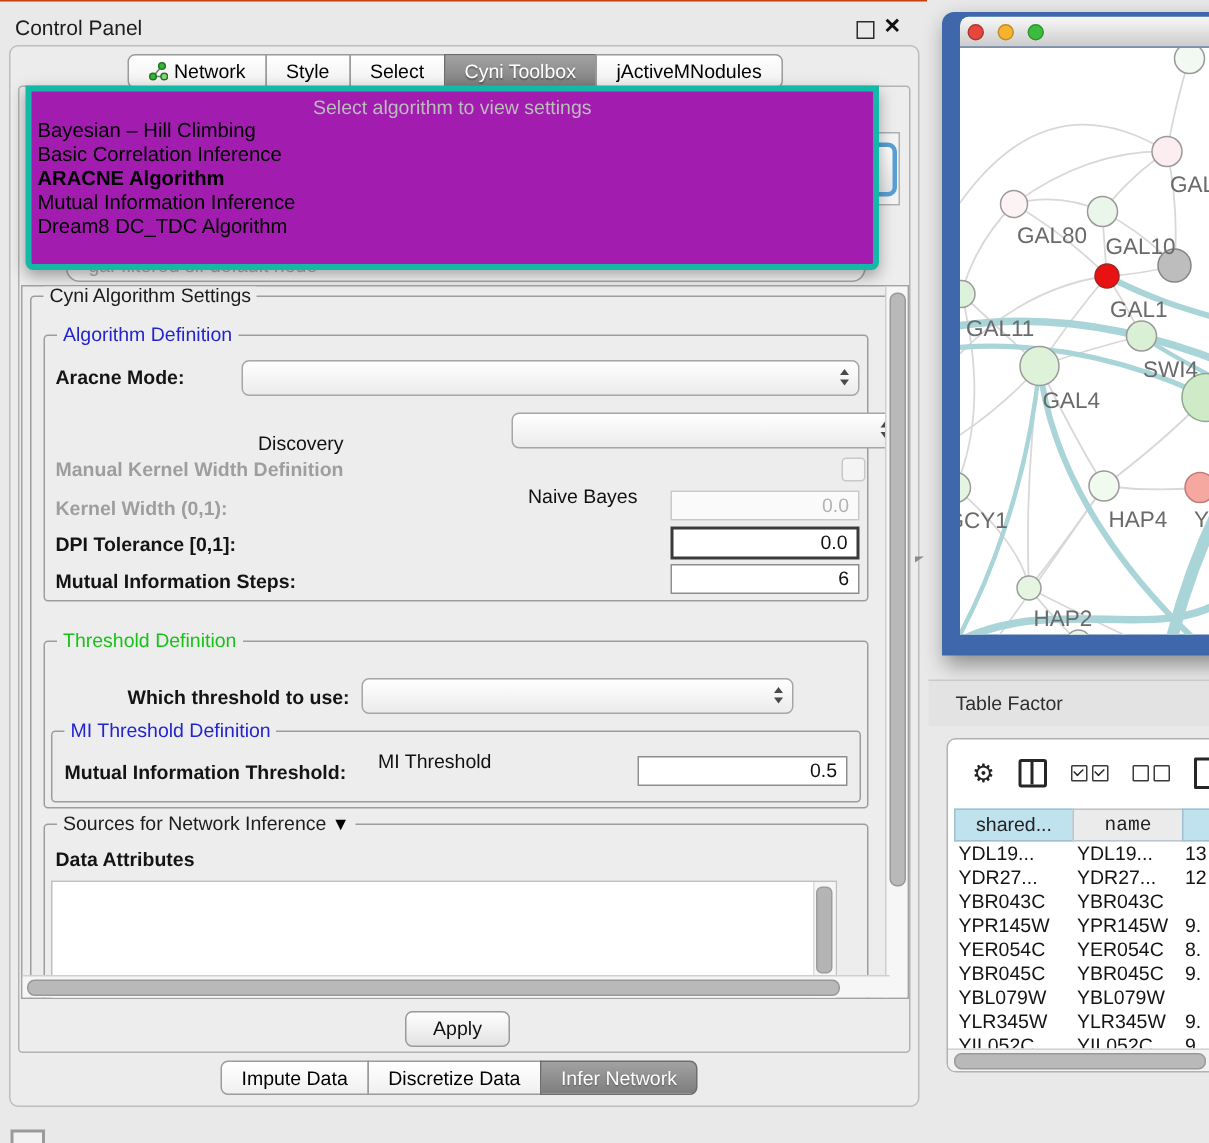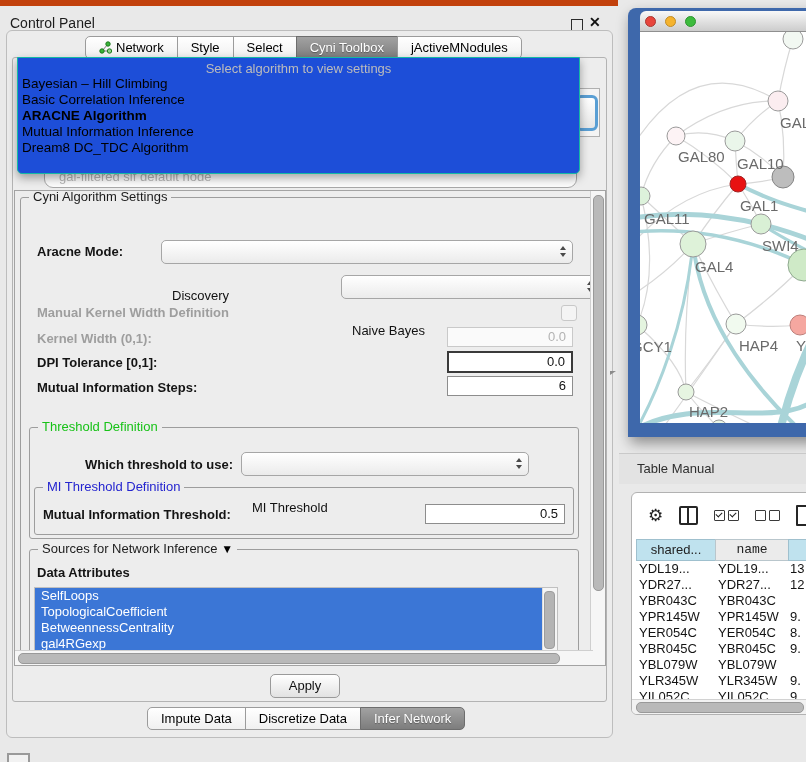--- a/index.html
+++ b/index.html
@@ -1,37 +1,37 @@
 <!DOCTYPE html>
 <html><head>
 <meta charset="utf-8">
 <style>
   html,body{margin:0;padding:0;width:806px;height:762px;overflow:hidden;
     background:#e9e9e9;font-family:"Liberation Sans",sans-serif;
     -webkit-font-smoothing:antialiased;}
   .abs{position:absolute;}
   
-  #titlebar{left:0;top:0;width:618px;height:30px;background:#e9e9e9;border-top:6px solid #c2410c;}
+  #titlebar{left:0;top:0;width:618px;height:30px;background:#e9e9e9;border-top:1px solid #c2410c;}
   #cp-title{left:10px;top:9px;font-size:14px;color:#1c1c1c;}
   #float-btn{left:571px;top:13px;width:10px;height:10px;border:1.5px solid #2b2b2b;background:transparent;}
   #close-btn{left:589px;top:8px;font-size:14px;font-weight:bold;color:#111;}
   #cp-outer{left:6px;top:30px;width:605px;height:706px;border:1px solid #bdbdbd;border-radius:6px;background:#ececec;}
   #cp-inner{left:12px;top:57px;width:593px;height:643px;border:1px solid #b3b3b3;border-radius:3px;background:#ededed;}
   
   .seg{display:flex;}
   .seg .tab{height:21px;line-height:21px;padding:0 13px;background:linear-gradient(#ffffff,#f0f0f0);
     border:1px solid #9b9b9b;margin-left:-1px;font-size:13px;color:#000;white-space:nowrap;display:flex;align-items:center;gap:4px;}
   .seg .tab:first-child{border-radius:5px 0 0 5px;margin-left:0;}
   .seg .tab:last-child{border-radius:0 5px 5px 0;}
   .seg .tab.sel{background:linear-gradient(#a2a2a2,#7d7d7d);color:#fff;border-color:#6d6d6d;text-shadow:0 1px 1px rgba(0,0,0,.35);}
   #tabs-top{left:85px;top:36px;z-index:30;}
   #tabs-bottom{left:147px;top:707px;z-index:5;}
   .tabicon{display:inline-flex;width:13px;height:13px;}
   
-  #dd-overlay{left:17px;top:57px;width:561px;height:115px;background:#1d4ed8;border:1px solid #14b8a6;
+  #dd-overlay{left:17px;top:57px;width:561px;height:115px;background:#a21caf;border:4px solid #14b8a6;
     border-radius:0 0 5px 5px;box-shadow:0 4px 10px rgba(0,0,0,.35);z-index:40;}
   #dd-title{width:100%;text-align:center;margin-top:3px;font-size:13px;color:#bcbcbc;}
   .dd-item{height:16px;line-height:16px;font-size:13.5px;color:#000;padding-left:4px;white-space:nowrap;}
   .dd-item.bold{font-weight:bold;}
   
   #ghost-combo{left:44px;top:163px;width:533px;height:25px;border:1px solid #a8a8a8;border-radius:9px;
     background:#fcfcfc;z-index:10;font-size:13px;color:#b5b5b5;line-height:25px;padding-left:14px;box-sizing:border-box;}
   #ghost-focus-outer{left:568px;top:88px;width:30px;height:47px;border:1px solid #b0b0b0;background:#f4f4f4;z-index:10;}
   #ghost-focus{left:575px;top:95px;width:17px;height:30px;border:3px solid #5a9fd4;border-radius:6px;background:linear-gradient(#fff,#e6e6e6);z-index:11;}
   
@@ -152,20 +152,23 @@
     <div class="dd-item">Mutual Information Inference</div>
     <div class="dd-item">Dream8 DC_TDC Algorithm</div>
   </div>
 
 <div class="abs" id="scrollpane">
 
   <div class="grp" style="left:5px;top:6px;width:571px;height:640px;">
     <span class="legend black">Cyni Algorithm Settings</span>
   </div>
 
+  <div class="grp" style="left:14px;top:32px;width:548px;height:176px;">
+    <span class="legend blue" style="background:#ededed;">Algorithm Definition</span>
+  </div>
   <div class="lbl" style="left:22px;top:53px;">Aracne Mode:</div>
   <div class="combo" style="left:146px;top:49px;width:412px;">
     <div class="val">Discovery</div>
     <div class="stepper">
         <i class="up"></i>
         <i class="dn"></i>
       </div>
   </div>
   <div class="combo" style="left:326px;top:84px;width:259px;">
     <div class="val">Naive Bayes</div>
@@ -199,26 +202,20 @@
     <span class="legend blue">MI Threshold Definition</span>
   </div>
   <div class="lbl" style="left:28px;top:316px;">Mutual Information Threshold:</div>
   <div class="field" style="left:410px;top:313px;width:140px;height:20px;">0.5</div>
 
   <div class="grp" style="left:14px;top:358px;width:548px;height:150px;">
     <span class="legend black"><span>Sources for Network Inference</span> <span class="arrow-glyph">▼</span></span>
   </div>
   <div class="lbl" style="left:22px;top:374px;">Data Attributes</div>
   <div id="attr-list">
-    <div id="attr-items">
-        <div class="attr-item" style="background: rgb(59, 118, 214); width: 508px;">SelfLoops</div>
-        <div class="attr-item" style="background: rgb(59, 118, 214); width: 508px;">TopologicalCoefficient</div>
-        <div class="attr-item" style="background: rgb(59, 118, 214); width: 508px;">BetweennessCentrality</div>
-        <div class="attr-item" style="background: rgb(59, 118, 214); width: 508px;">gal4RGexp</div>
-      </div>
     <div id="attr-sb">
         <div id="attr-thumb"></div>
       </div>
   </div>
 
   <div class="sbv">
       <div class="thumb"></div>
     </div>
   <div class="sbh">
       <div class="thumb"></div>
@@ -305,21 +302,21 @@
         <text x="55" y="240">GAL4</text>
         <text x="-9" y="320">GCY1</text>
         <text x="99" y="319">HAP4</text>
         <text x="156" y="319">Y</text>
         <text x="49" y="385">HAP2</text>
       </svg>
   </div>
 </div>
 
 <div class="abs" id="tp-strip"></div>
-<div class="abs" id="tp-title">Table Manual</div>
+<div class="abs" id="tp-title">Table Factor</div>
 <div class="abs" id="table-panel">
   <div id="tp-toolbar">
     <span class="tp-gear">⚙</span>
     <span class="tp-split"></span>
     <span class="cb-pair">
         <span class="mini-cb ck"></span>
         <span class="mini-cb ck"></span>
       </span>
     <span class="cb-pair">
         <span class="mini-cb"></span>

